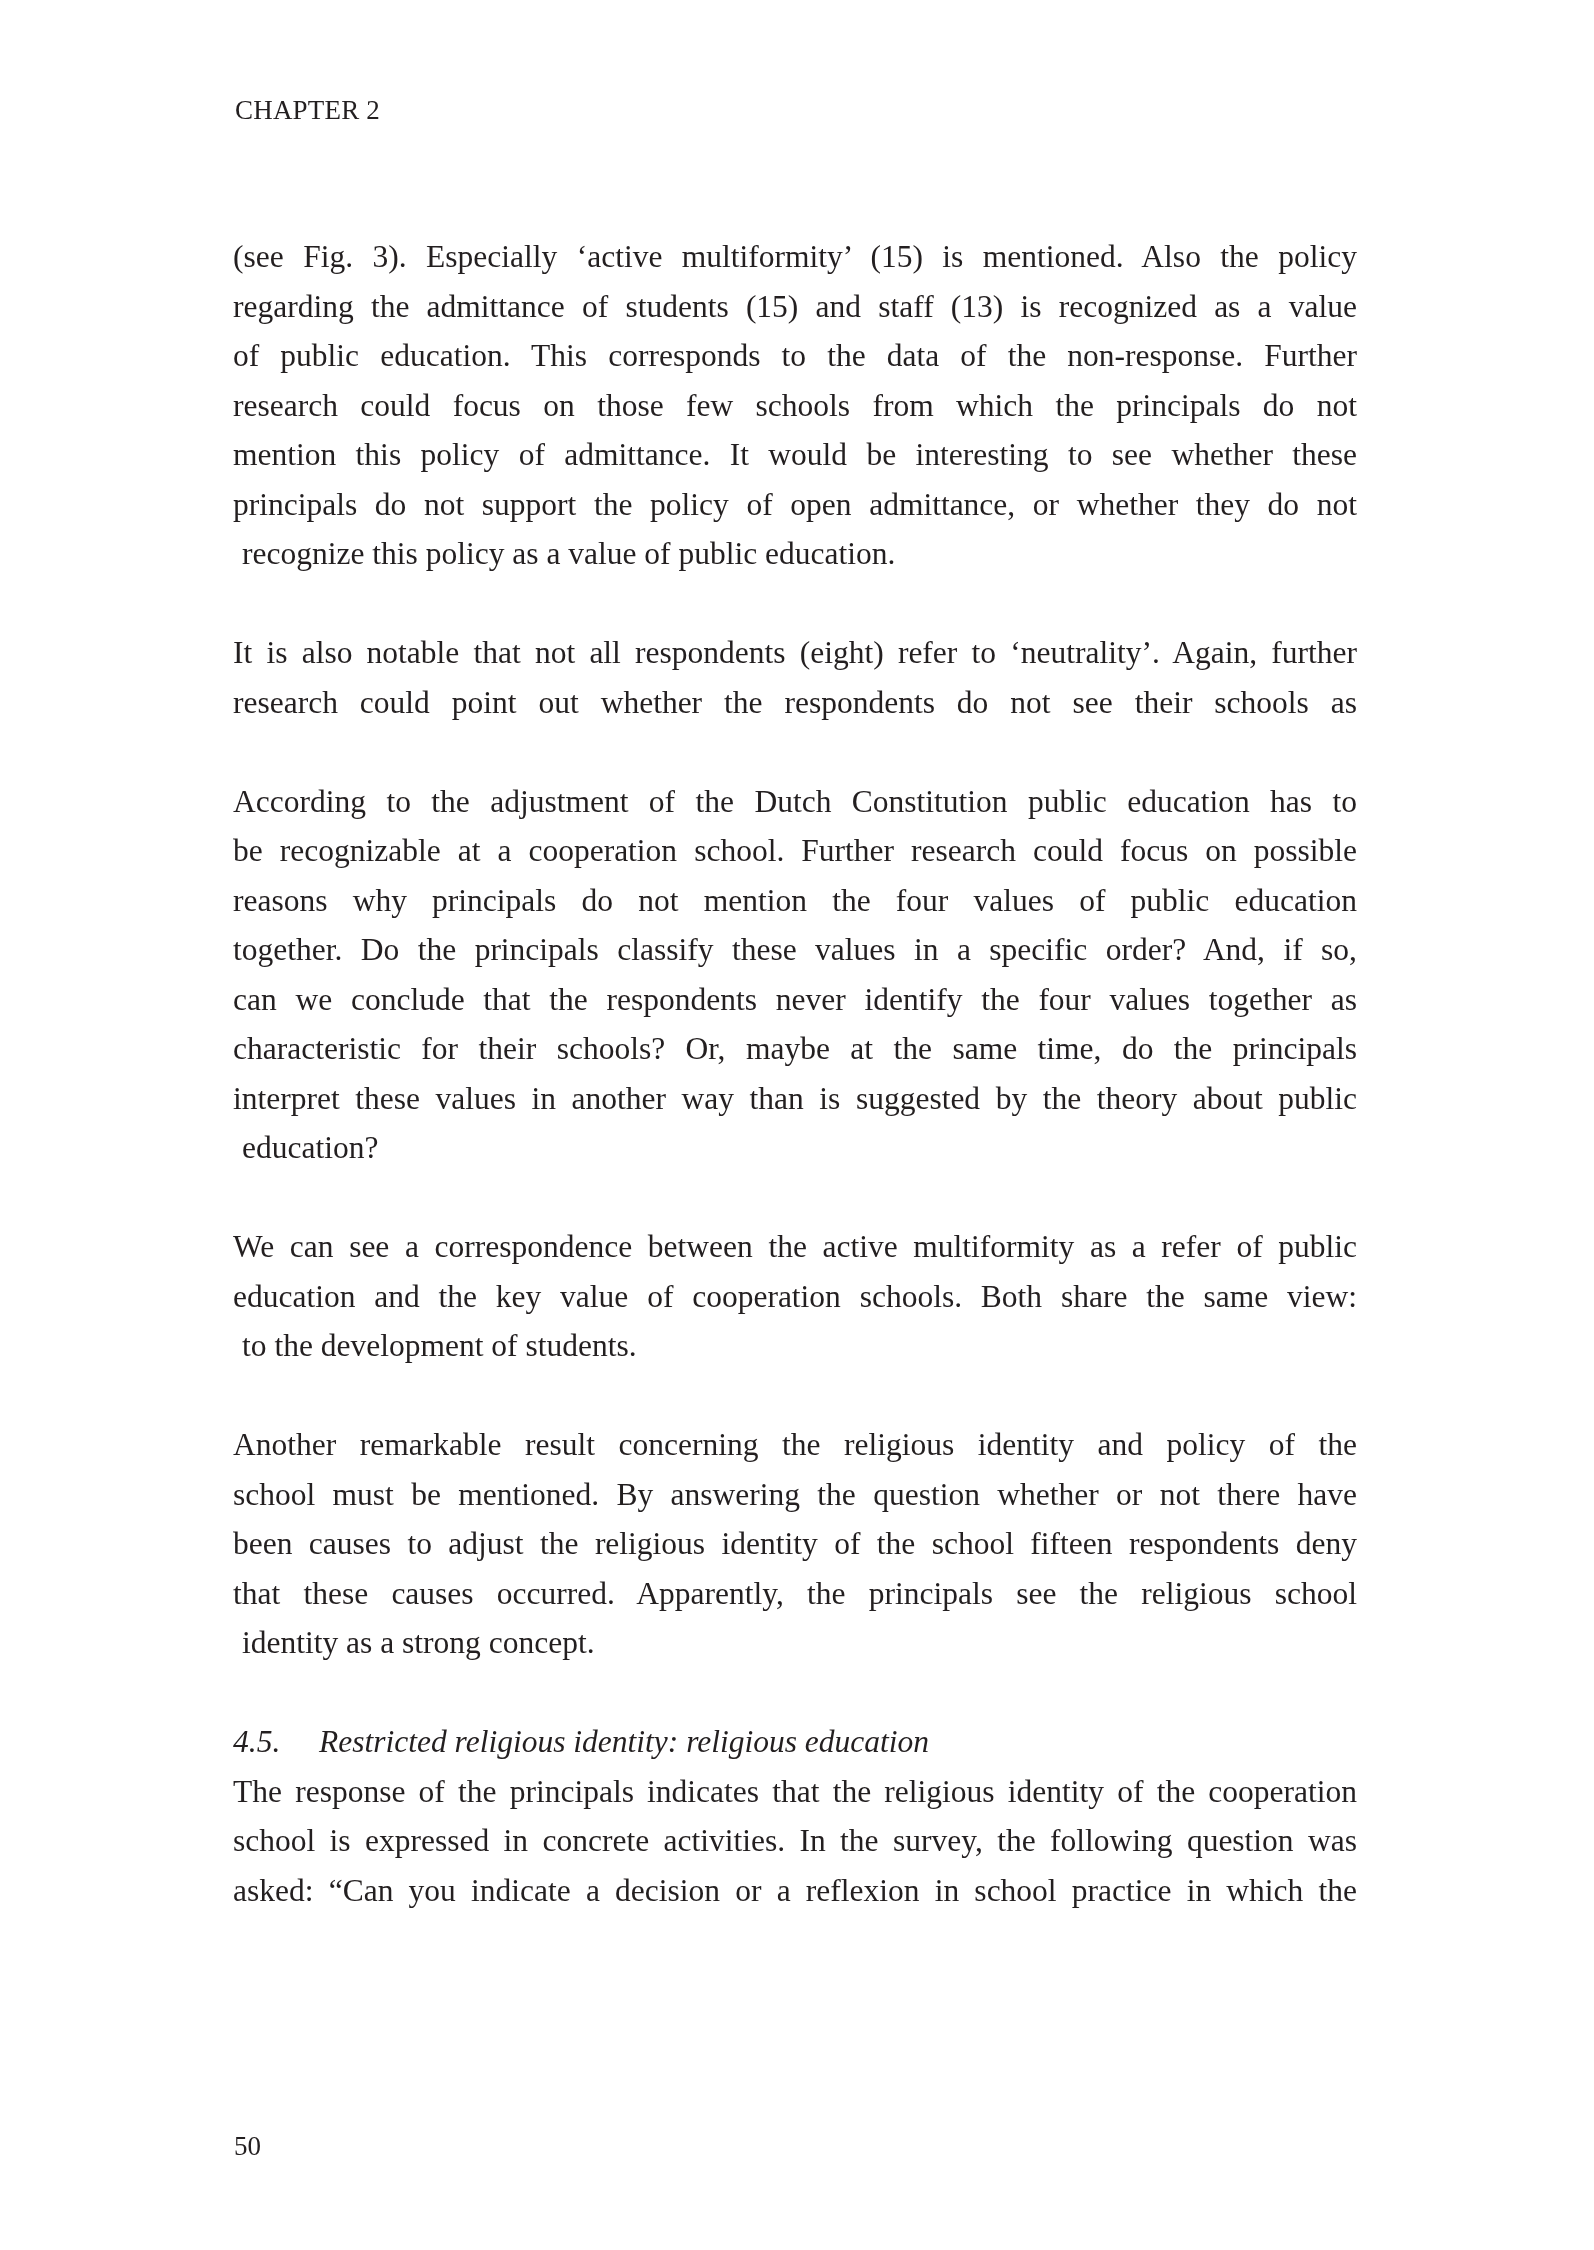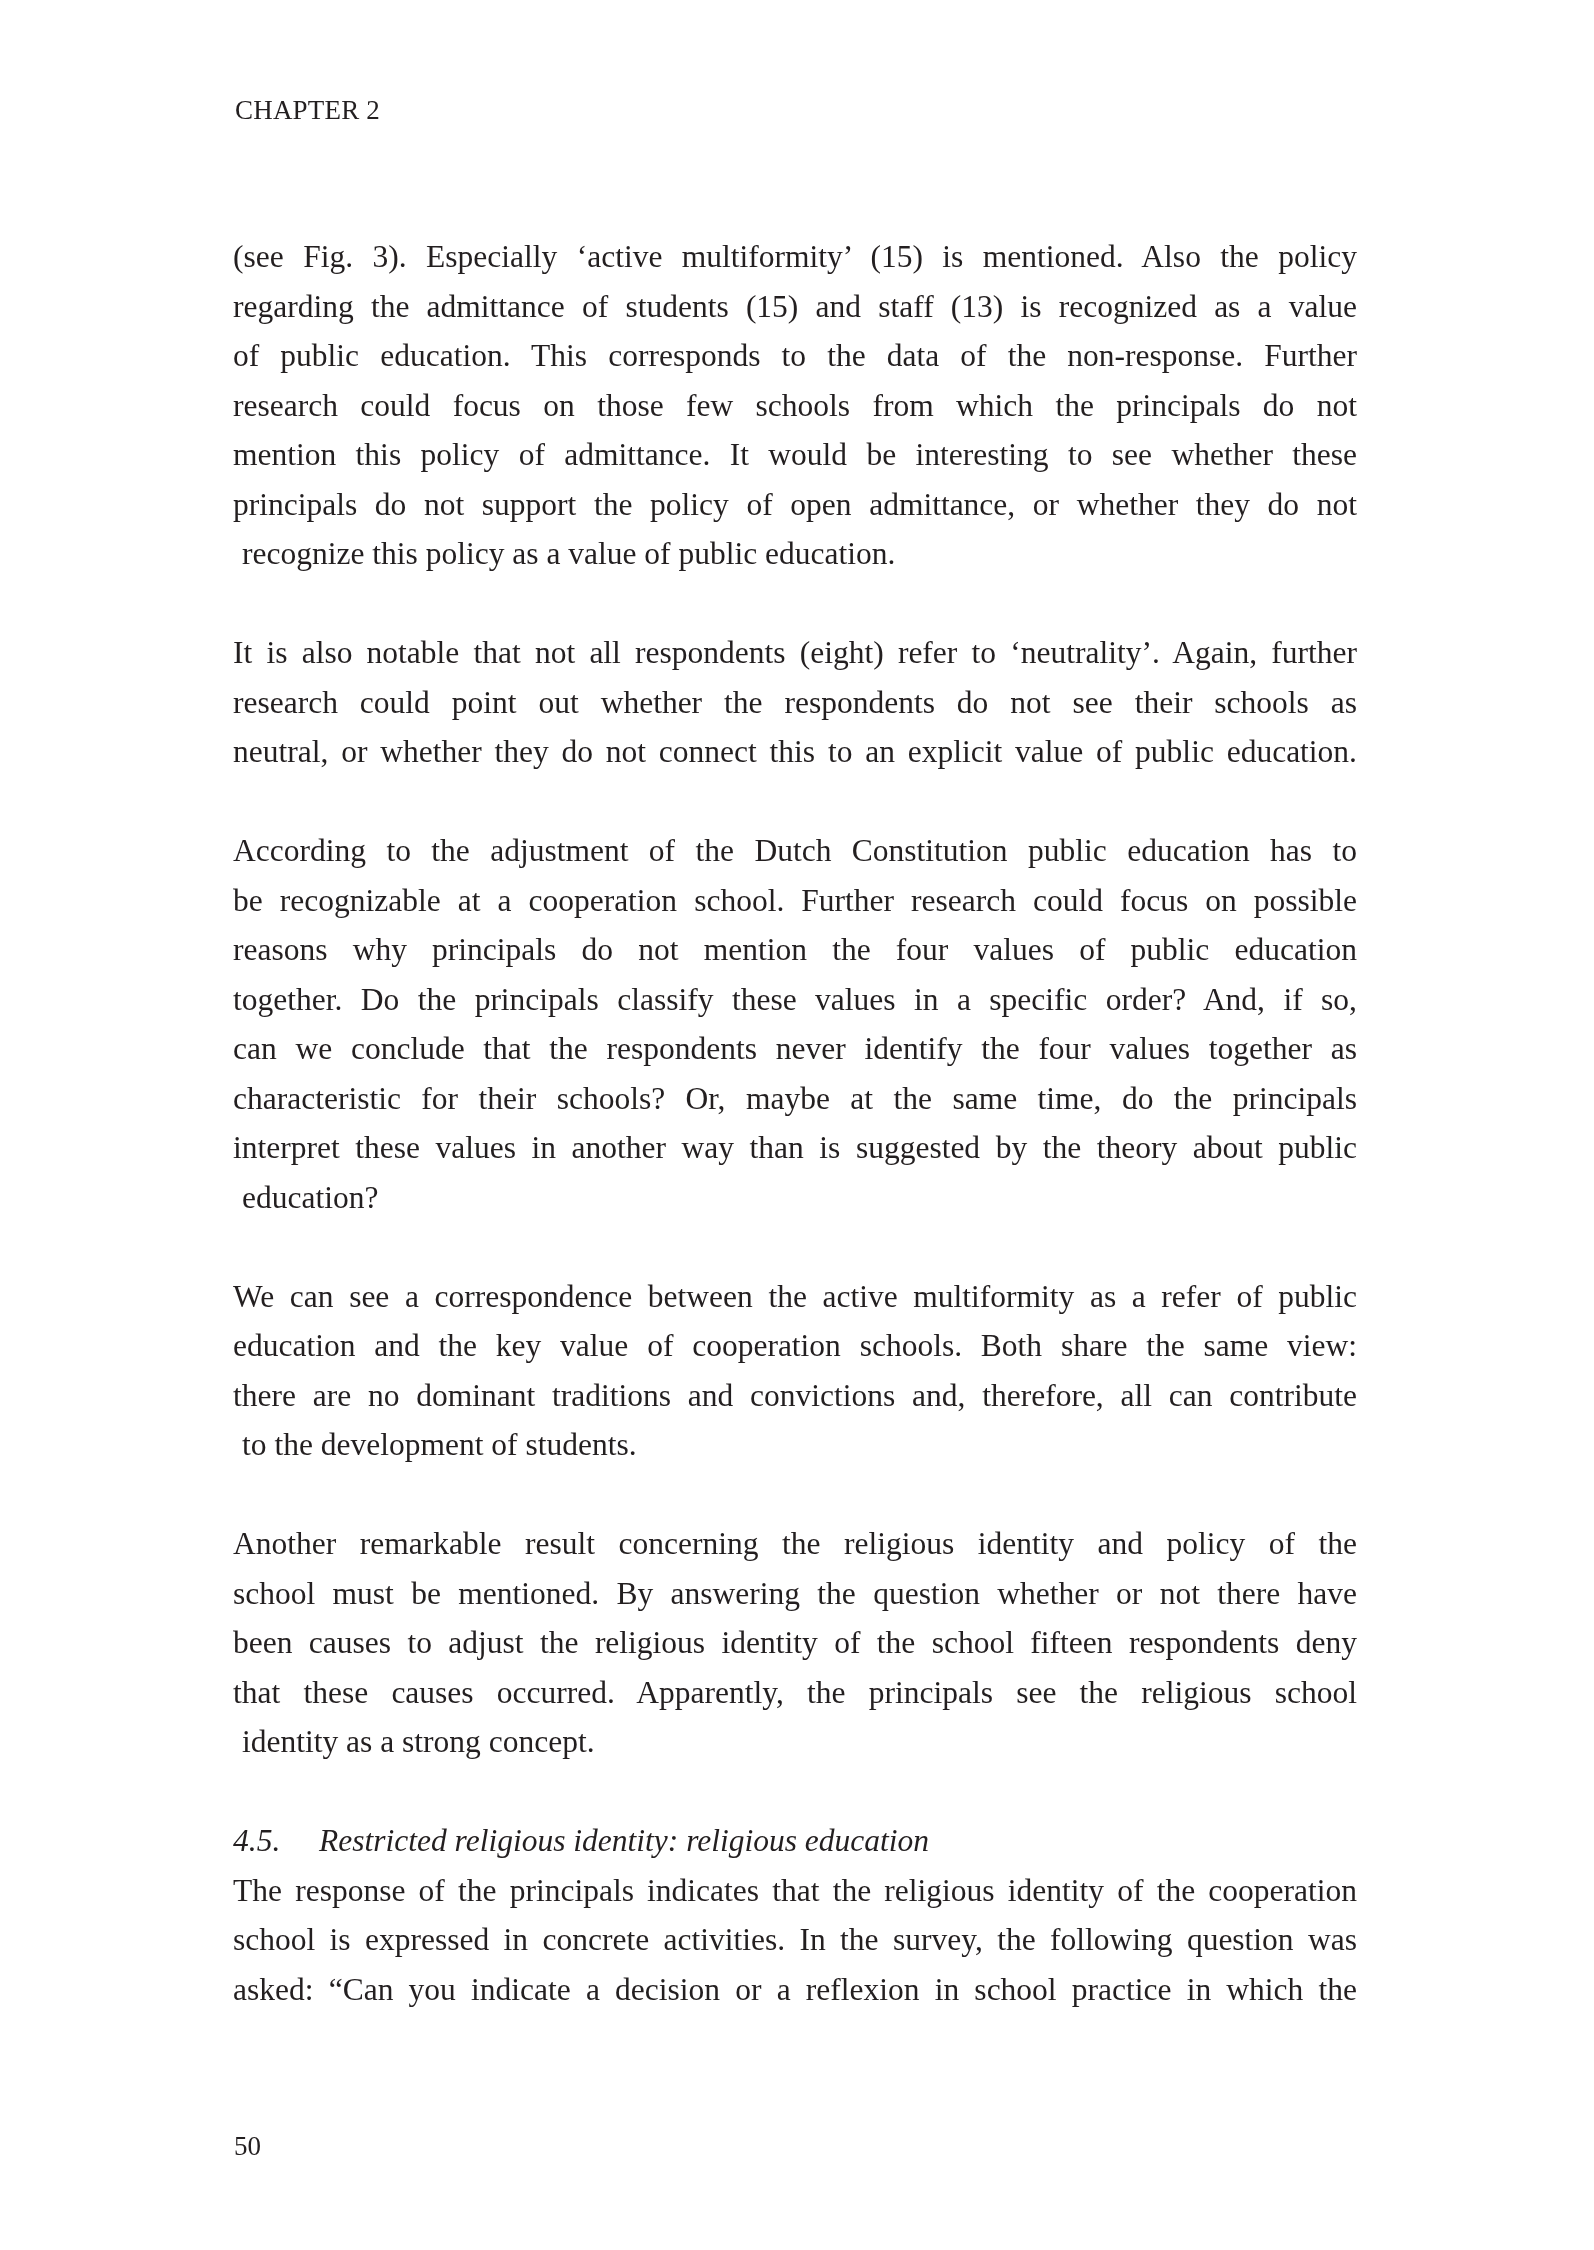--- a/index.html
+++ b/index.html
@@ -84,38 +84,36 @@
     <div class="line j">of public education. This corresponds to the data of the non-response. Further</div>
     <div class="line j">research could focus on those few schools from which the principals do not</div>
     <div class="line j">mention this policy of admittance. It would be interesting to see whether these</div>
     <div class="line j">principals do not support the policy of open admittance, or whether they do not</div>
     <div class="line l">recognize this policy as a value of public education.</div>
   </div>
 
   <div class="para">
     <div class="line j">It is also notable that not all respondents (eight) refer to ‘neutrality’. Again, further</div>
     <div class="line j">research could point out whether the respondents do not see their schools as</div>
-    <div class="line j">neutral, or whether they do not connect this to an explicit value of public education.</div>
   </div>
 
   <div class="para">
     <div class="line j">According to the adjustment of the Dutch Constitution public education has to</div>
     <div class="line j">be recognizable at a cooperation school. Further research could focus on possible</div>
     <div class="line j">reasons why principals do not mention the four values of public education</div>
     <div class="line j">together. Do the principals classify these values in a specific order? And, if so,</div>
     <div class="line j">can we conclude that the respondents never identify the four values together as</div>
     <div class="line j">characteristic for their schools? Or, maybe at the same time, do the principals</div>
     <div class="line j">interpret these values in another way than is suggested by the theory about public</div>
     <div class="line l">education?</div>
   </div>
 
   <div class="para">
     <div class="line j">We can see a correspondence between the active multiformity as a refer of public</div>
     <div class="line j">education and the key value of cooperation schools. Both share the same view:</div>
-    <div class="line j">there are no dominant traditions and convictions and, therefore, all can contribute</div>
     <div class="line l">to the development of students.</div>
   </div>
 
   <div class="para">
     <div class="line j">Another remarkable result concerning the religious identity and policy of the</div>
     <div class="line j">school must be mentioned. By answering the question whether or not there have</div>
     <div class="line j">been causes to adjust the religious identity of the school fifteen respondents deny</div>
     <div class="line j">that these causes occurred. Apparently, the principals see the religious school</div>
     <div class="line l">identity as a strong concept.</div>
   </div>

